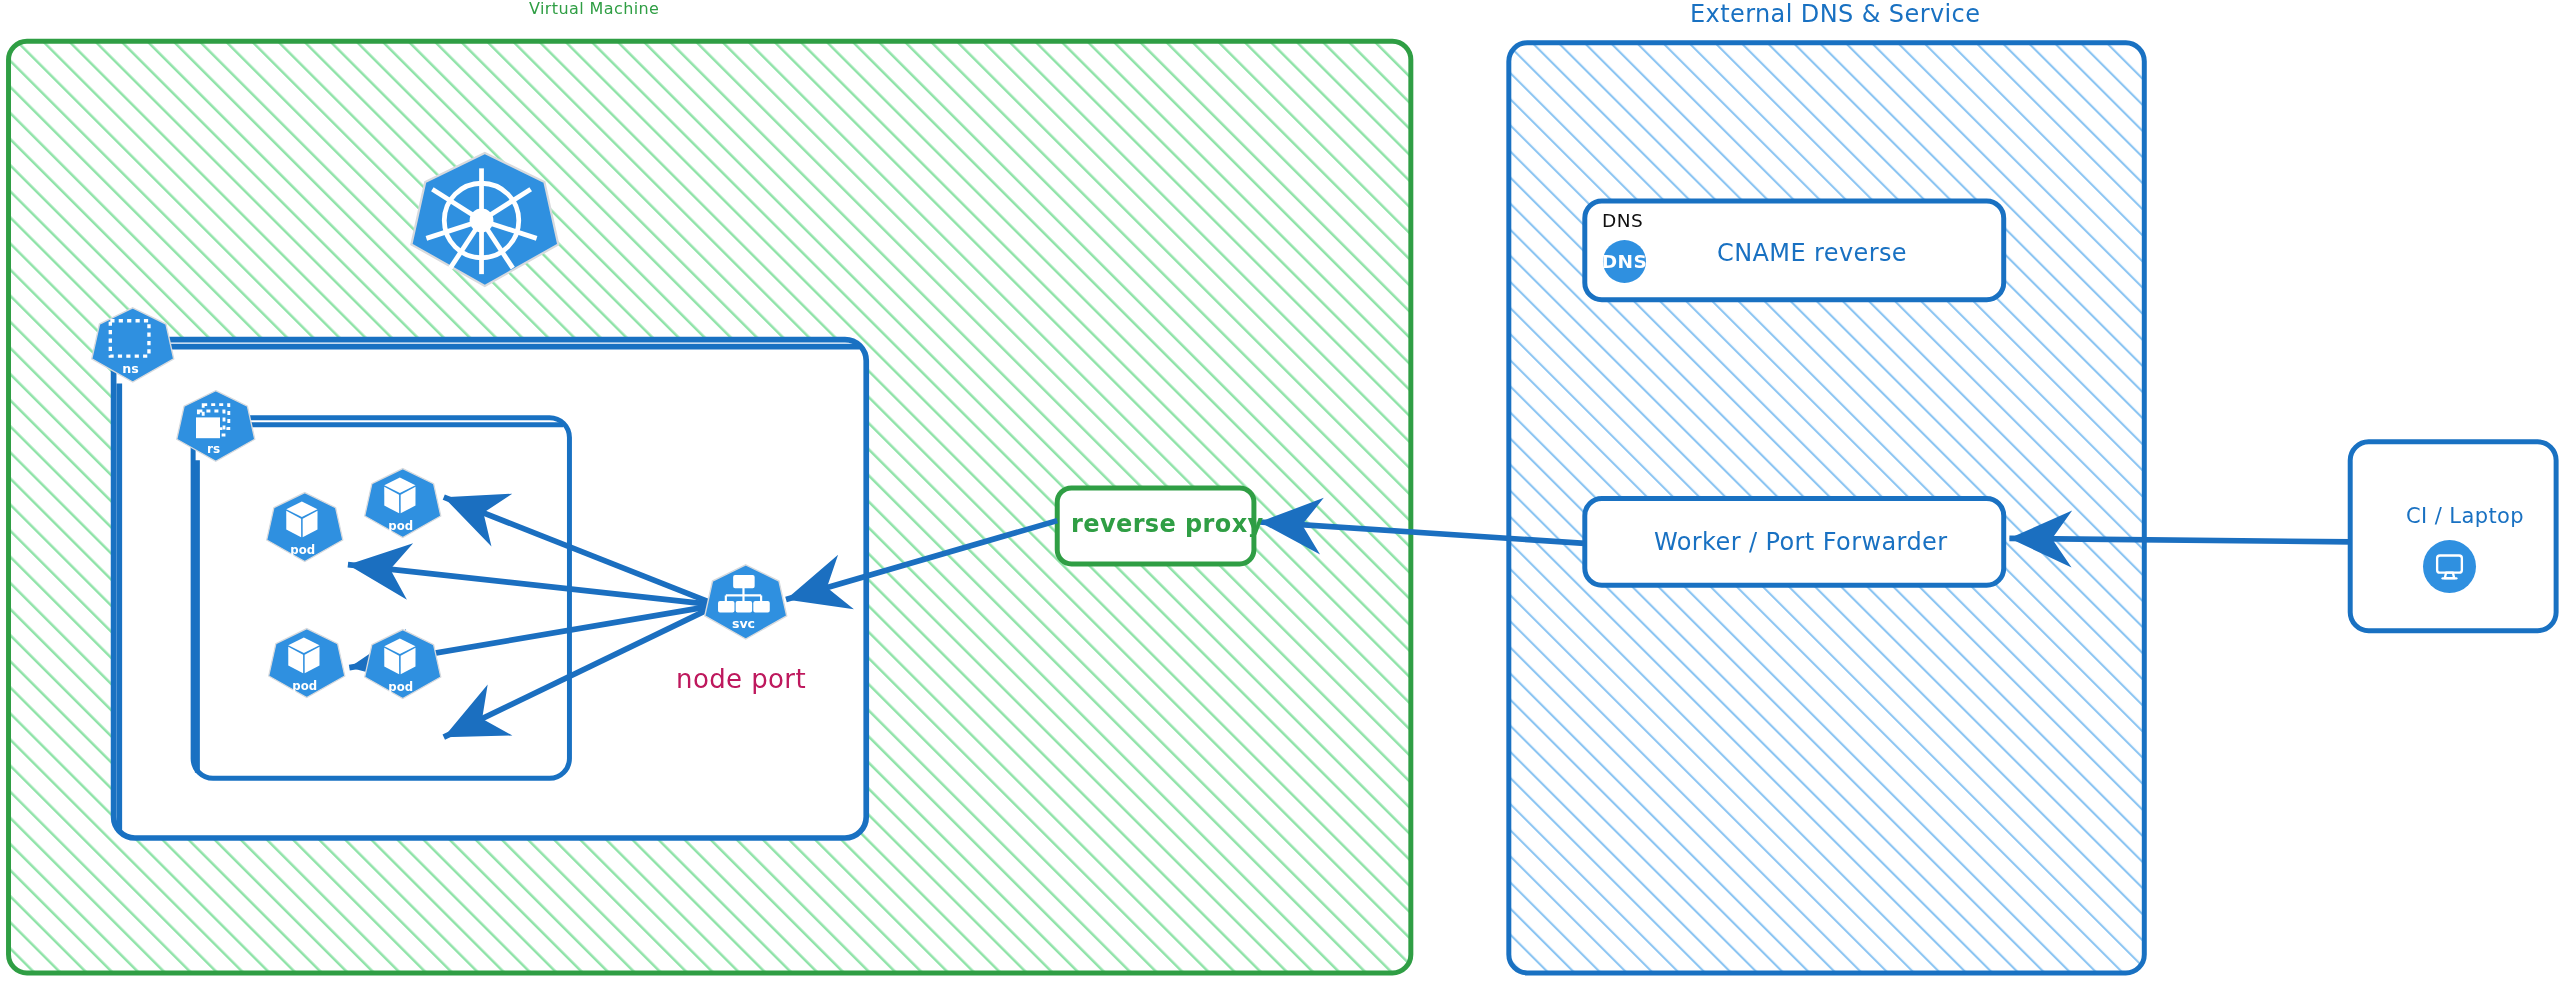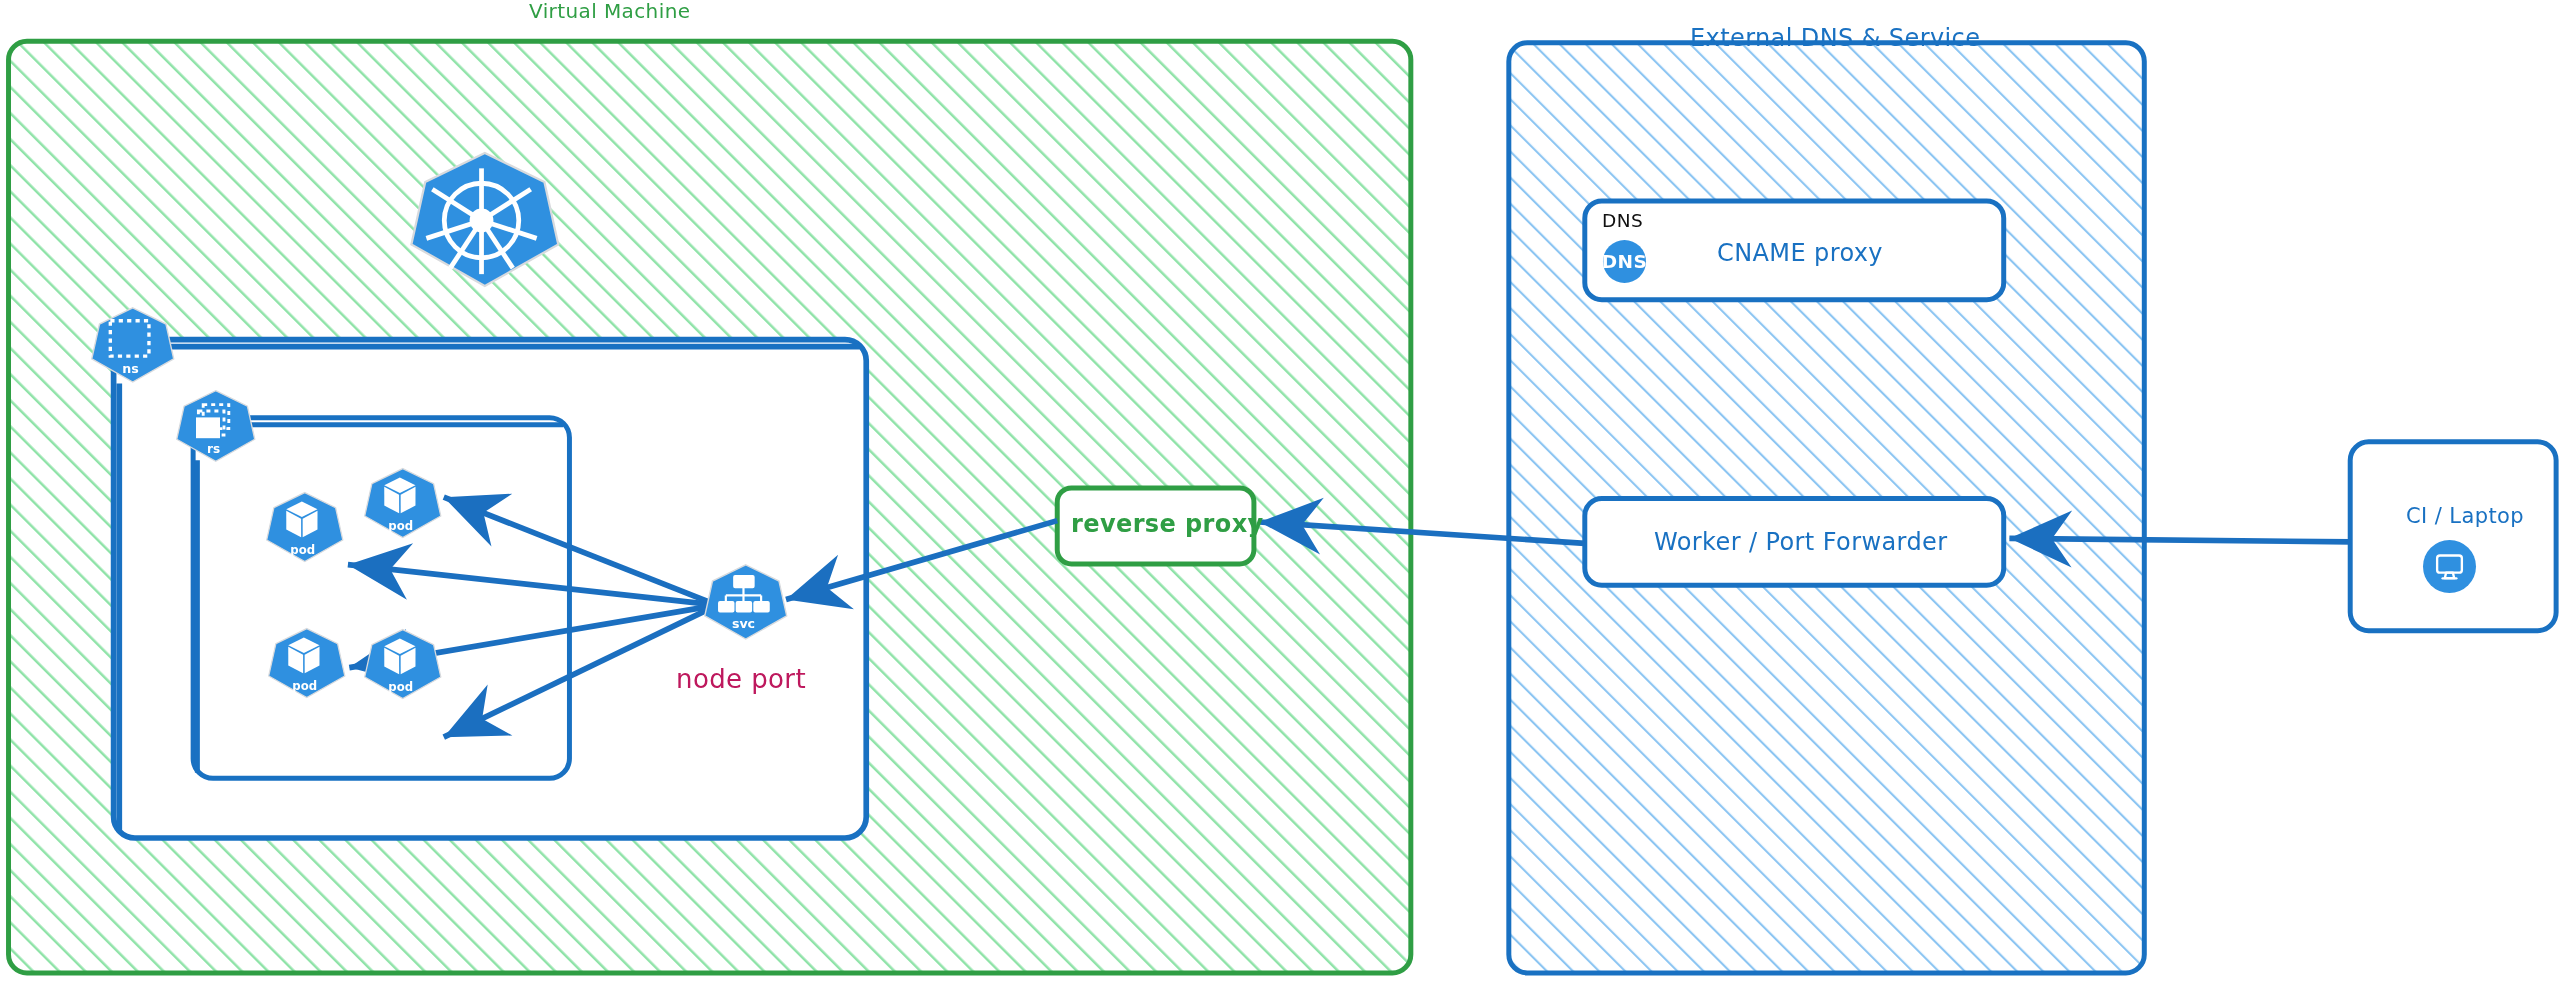--- a/index.html
+++ b/index.html
@@ -7,21 +7,21 @@
        font-family:"DejaVu Sans","Liberation Sans",sans-serif;}
 
   .stage{position:absolute;inset:0;}
 
   svg.layer{position:absolute;left:0;top:0;width:2576px;height:983px;overflow:visible;}
   svg.layer.base{z-index:1;}
   svg.layer.links{z-index:6;}
 
   .lbl{position:absolute;z-index:9;white-space:nowrap;}
 
-  .title-vm{font-size:20px;color:#2f9e44;letter-spacing:0.4px;}
+  .title-vm{font-size:16px;color:#2f9e44;letter-spacing:0.4px;}
   .title-dns{font-size:24px;color:#1971c2;letter-spacing:0.4px;}
 
   .box-text{font-size:24px;color:#1971c2;letter-spacing:0.4px;}
   .box-text.green{color:#2f9e44;font-weight:bold;}
   .small-black{font-size:18.5px;color:#111;letter-spacing:0.4px;}
   .nodeport-text{font-size:26px;color:#be185d;letter-spacing:0.4px;}
 
   .k8s{position:absolute;z-index:8;}
   .k8s svg{display:block;overflow:visible;}
 
@@ -100,21 +100,21 @@
       <line x1="1010" y1="852" x2="492" y2="940"></line>
       <line x1="1010" y1="852" x2="625" y2="1038"></line>
       <line x1="1489" y1="733" x2="1107" y2="844"></line>
       <line x1="2232" y1="765" x2="1774" y2="735"></line>
       <line x1="3310" y1="763" x2="2830" y2="758"></line>
     </g>
   </svg>
 
   <div class="lbl title-vm" style="left:529px;top:-1.4px;">Virtual Machine</div>
 
-  <div class="lbl title-dns" style="left:1690px;top:0px;margin-top:24px;">External DNS &amp; Service</div>
+  <div class="lbl title-dns" style="left:1690px;top:0px;">External DNS &amp; Service</div>
 
   <div class="k8s" style="left:410px;top:146px;">
     <svg width="149" height="149" viewBox="0 0 100 100">
       <polygon points="50,2 93,23 103,68 50,98 -3,68 7,23" fill="#2f90e0" stroke="#d8dadd" stroke-width="1.6" transform="scale(0.93) translate(4,3)"></polygon>
       <g stroke="#fff" fill="none" stroke-width="3.2" transform="translate(1,2)">
         <circle cx="47" cy="48" r="25"></circle>
         <circle cx="47" cy="48" r="8" fill="#fff" stroke="none"></circle>
         <line x1="47" y1="13" x2="47" y2="48"></line>
         <line x1="47" y1="48" x2="47" y2="84"></line>
         <line x1="14" y1="27" x2="47" y2="48"></line>
@@ -211,21 +211,21 @@
   <div class="lbl nodeport-text" style="left:676px;top:664px;">node port</div>
 
   <div class="lbl box-text green" style="left:1071px;top:510px;">reverse proxy</div>
 
   <div class="lbl small-black" style="left:1602px;top:210px;">DNS</div>
 
   <div class="iconcircle" style="left:1603px;top:240px;width:43px;height:43px;">
     <span class="txt">DNS</span>
   </div>
 
-  <div class="lbl box-text" style="left:1717px;top:239px;">CNAME proxy</div>
+  <div class="lbl box-text" style="left:1717px;top:239px;">CNAME reverse</div>
 
   <div class="lbl box-text" style="left:1654px;top:528px;">Worker / Port Forwarder</div>
 
   <div class="lbl box-text" style="left:2406px;top:504px;font-size:21px;">CI / Laptop</div>
 
   <div class="iconcircle" style="left:2423px;top:540px;width:53px;height:53px;">
     <svg width="33" height="33" viewBox="0 0 24 24" fill="none" stroke="#ffffff" stroke-width="1.7" stroke-linejoin="round">
       <rect x="3" y="4" width="18" height="12.5" rx="2"></rect>
       <path d="M9.5 16.5 L8.6 20.5 L15.4 20.5 L14.5 16.5 Z"></path>
       <line x1="7" y1="20.6" x2="17" y2="20.6" stroke-linecap="round"></line>

